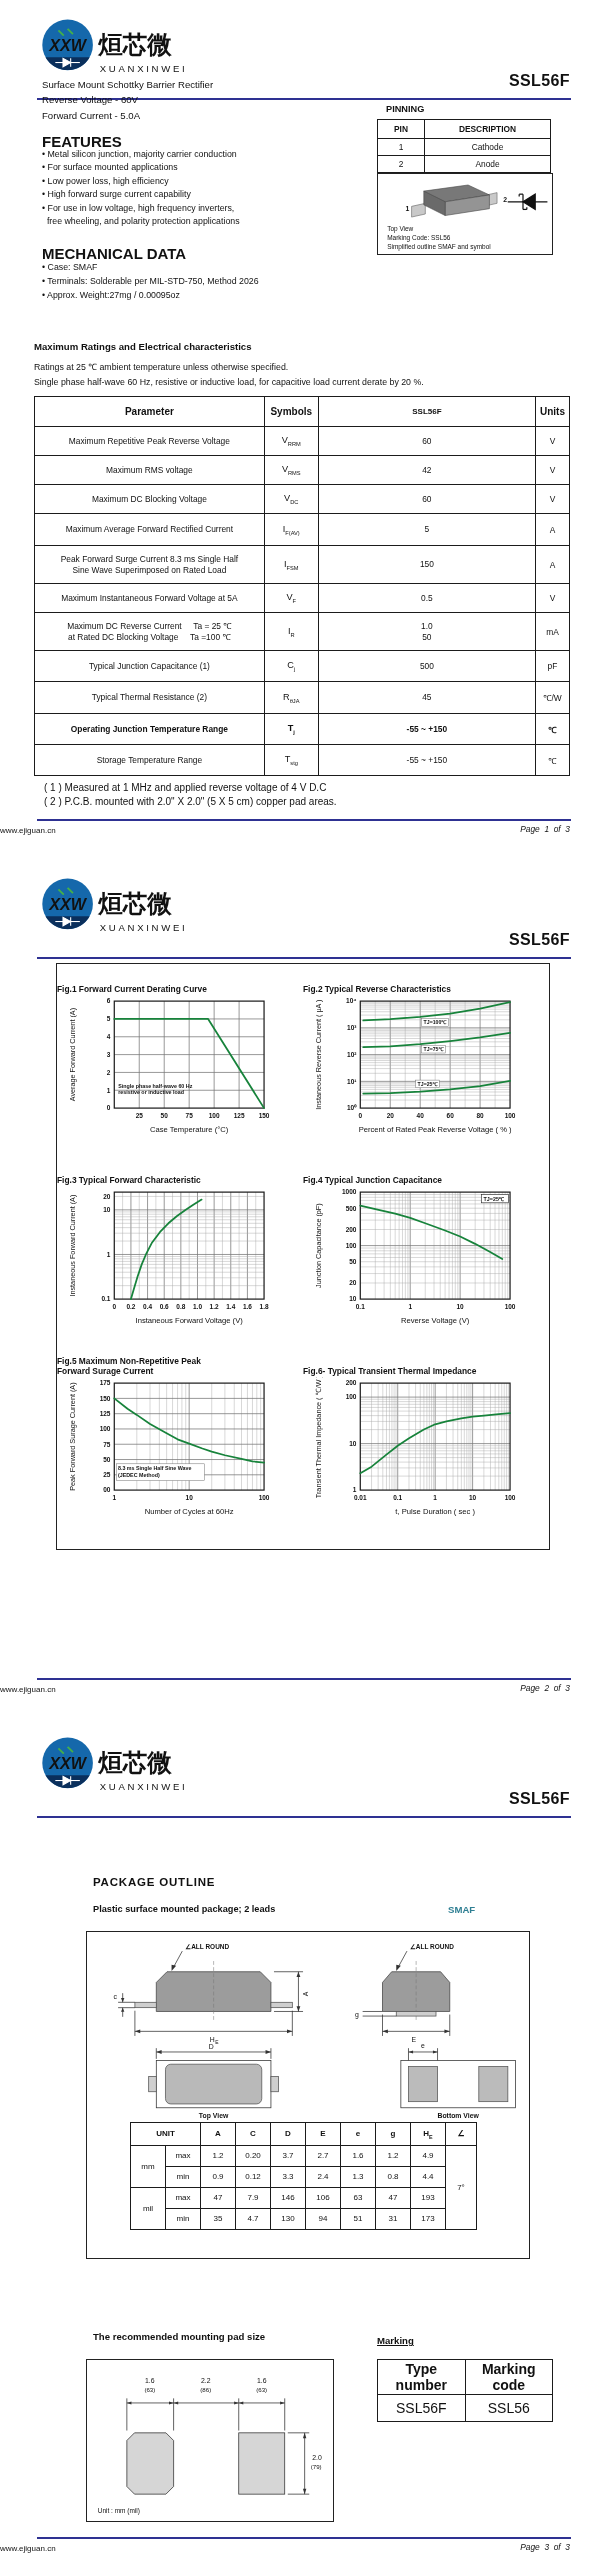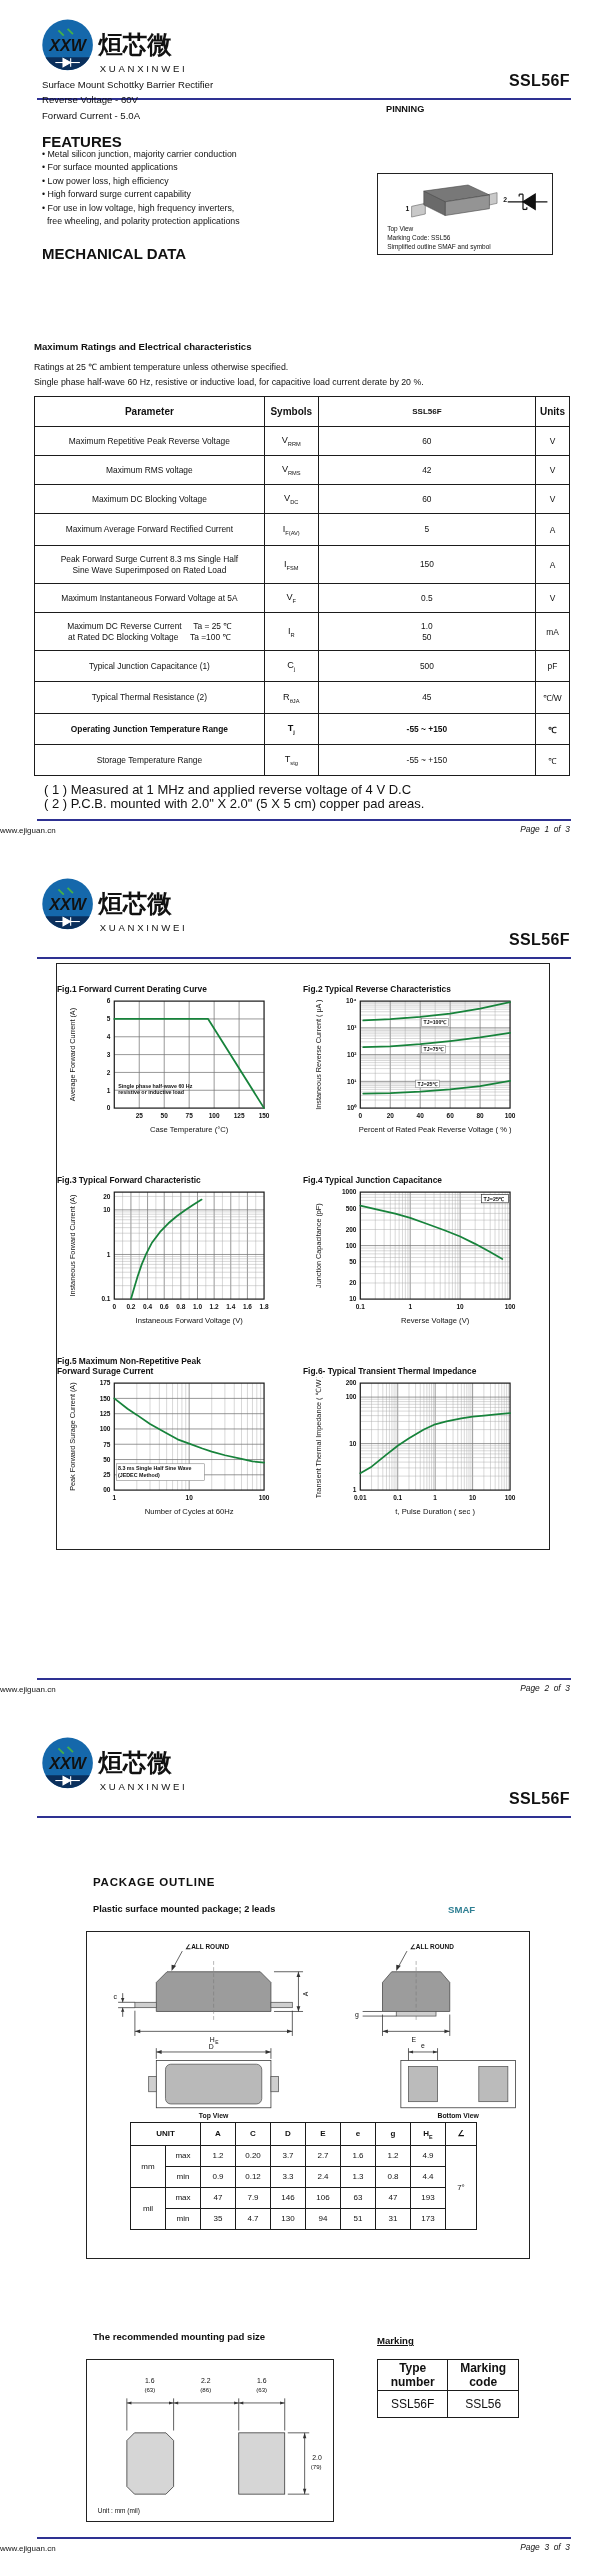--- a/index.html
+++ b/index.html
@@ -29,41 +29,41 @@
   .outline-box{position:absolute;left:377px;top:173px;width:174px;height:80px;border:1.1px solid #222;}
   .ratings-hd{position:absolute;left:34px;top:341px;font-size:9.6px;font-weight:bold;}
   .cond1{position:absolute;left:34px;top:361px;font-size:8.8px;}
   .cond2{position:absolute;left:34px;top:377px;font-size:8.8px;}
   .ratings-table{position:absolute;left:34px;top:396px;width:536px;font-size:8.4px;}
   .ratings-table th{height:27.6px;font-size:10px;}
   .ratings-table .param div{line-height:10.7px;white-space:pre;}
   .ratings-table .sym{font-size:9.2px;}
   .ratings-table .sym sub{font-size:5.7px;}
   .ratings-table .val div{line-height:10.7px;}
-  .note{position:absolute;left:44px;font-size:13px;}
+  .note{position:absolute;left:44px;font-size:10px;}
   
   .charts-box{position:absolute;left:56px;top:104px;width:494px;height:587px;border:1.9px solid #222;
               box-sizing:border-box;display:grid;grid-template-columns:1fr 1fr;grid-auto-rows:191px;padding-top:9.2px;}
   .fig{text-align:center;}
   .fig-title{font-size:8.4px;font-weight:bold;line-height:10px;min-height:20.7px;display:flex;
              flex-direction:column;justify-content:flex-end;align-items:flex-start;margin-bottom:1.5px;}
   .fig-svg{line-height:0;}
   svg text{font-family:"Liberation Sans",sans-serif;fill:#111;}
   
   .pkg-title{position:absolute;left:93px;top:158px;font-size:11.5px;font-weight:bold;letter-spacing:0.8px;}
   .pkg-sub{position:absolute;left:93px;top:186px;font-size:9.2px;font-weight:bold;}
   .pkg-name{position:absolute;left:448px;top:186px;font-size:9.6px;font-weight:bold;color:#2f7f93;}
   .draw-box{position:absolute;left:86px;top:213px;width:442px;height:326px;border:1.1px solid #222;}
   .dim-table{position:absolute;left:43px;top:190px;font-size:8px;}
   .dim-table th{height:20px;}
   .dim-table td{height:18.4px;}
   .pad-title{position:absolute;left:93px;top:613px;font-size:9.6px;font-weight:bold;}
   .pad-box{position:absolute;left:86px;top:641px;width:246px;height:161px;border:1.1px solid #222;}
   .mark-title{position:absolute;left:377px;top:617px;font-size:9.6px;font-weight:bold;text-decoration:underline;}
-  .mark-table{position:absolute;left:377px;top:641px;width:142px;font-size:12px;}
+  .mark-table{position:absolute;left:377px;top:641px;width:176px;font-size:14px;}
   .mark-table th{height:23px;}
   .mark-table td{height:24.5px;}
 </style>
 </head>
 <body>
 
 <div class="doc">
 
   <section class="page">
     <div class="hdr-slot">
@@ -88,22 +88,49 @@
     <div class="desc">
       <div>Surface Mount Schottky Barrier Rectifier</div>
       <div>Reverse Voltage - 60V</div>
       <div>Forward Current - 5.0A</div>
     </div>
 
     <div class="abs sec-title" style="left:42px;top:133px;">FEATURES</div>
     <div class="feat" id="features-list"><div class="feat-line">• Metal silicon junction, majority carrier conduction</div><div class="feat-line">• For surface mounted applications</div><div class="feat-line">• Low power loss, high efficiency</div><div class="feat-line">• High forward surge current capability</div><div class="feat-line">• For use in low voltage, high frequency inverters,</div><div class="feat-line">&nbsp; free wheeling, and polarity protection applications</div></div>
 
     <div class="abs sec-title" style="left:42px;top:245px;">MECHANICAL DATA</div>
+    <div class="mech" id="mech-list">
+        <div class="mech-line">• Case: SMAF</div>
+        <div class="mech-line">• Terminals: Solderable per MIL-STD-750, Method 2026</div>
+        <div class="mech-line">• Approx. Weight:27mg /  0.00095oz</div>
+      </div>
 
     <div class="pin-title">PINNING</div>
+    <table class="dstable pin-table">
+      <colgroup>
+          <col style="width:47px">
+          <col style="width:126px">
+        </colgroup>
+      <thead>
+          <tr>
+        <th>PIN</th>
+        <th>DESCRIPTION</th>
+      </tr>
+        </thead>
+      <tbody id="pin-body">
+          <tr>
+            <td>1</td>
+            <td>Cathode</td>
+          </tr>
+          <tr>
+            <td>2</td>
+            <td>Anode</td>
+          </tr>
+        </tbody>
+    </table>
 
     <div class="outline-box">
       <svg viewBox="0 0 228 104" width="174" height="80">
         <g>
           <polygon points="44,42 62,38 62,52 44,56" fill="#c9c9c9" stroke="#666" stroke-width="0.8"></polygon>
           <polygon points="138,28 156,24 156,38 138,42" fill="#c9c9c9" stroke="#666" stroke-width="0.8"></polygon>
           <polygon points="60,22 118,14 146,27 88,36" fill="#787878" stroke="#4a4a4a" stroke-width="0.8"></polygon>
           <polygon points="88,36 146,27 146,45 88,54" fill="#949494" stroke="#4a4a4a" stroke-width="0.8"></polygon>
           <polygon points="60,22 88,36 88,54 60,40" fill="#6a6a6a" stroke="#4a4a4a" stroke-width="0.8"></polygon>
         </g>

